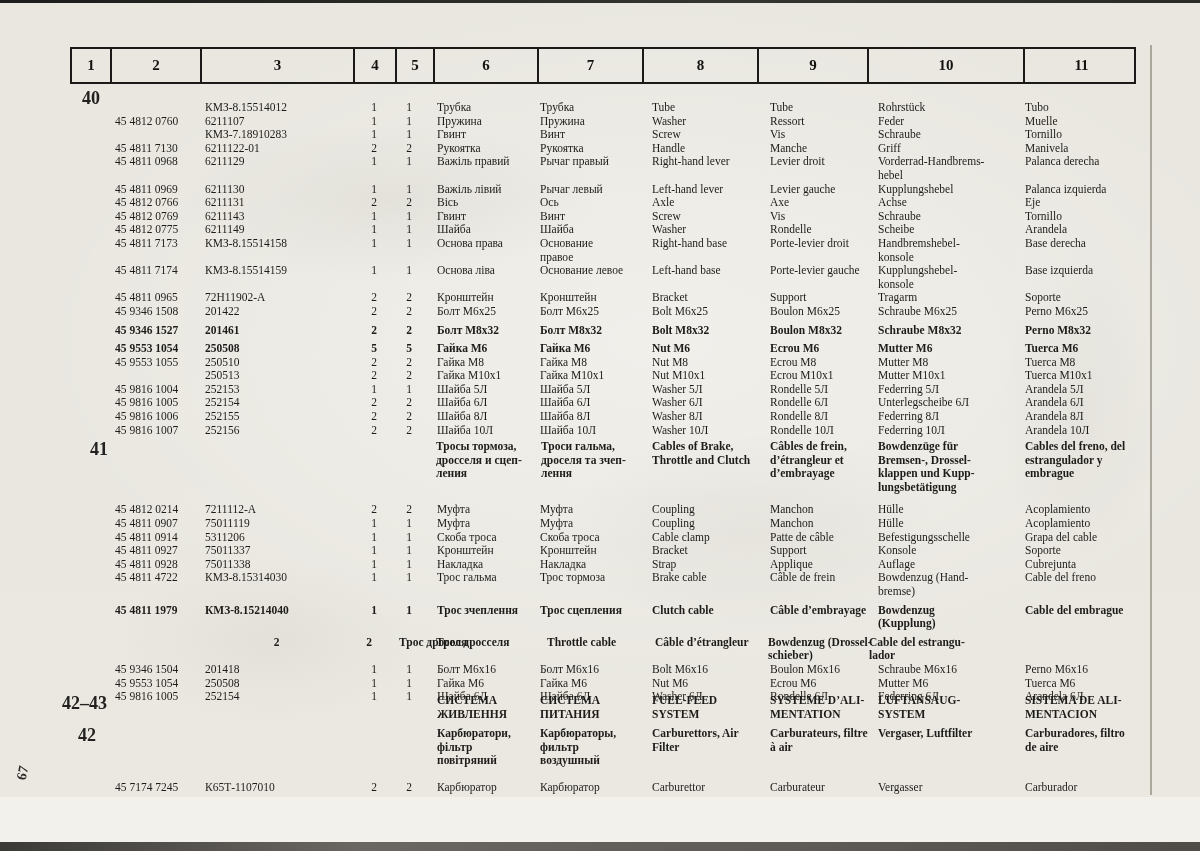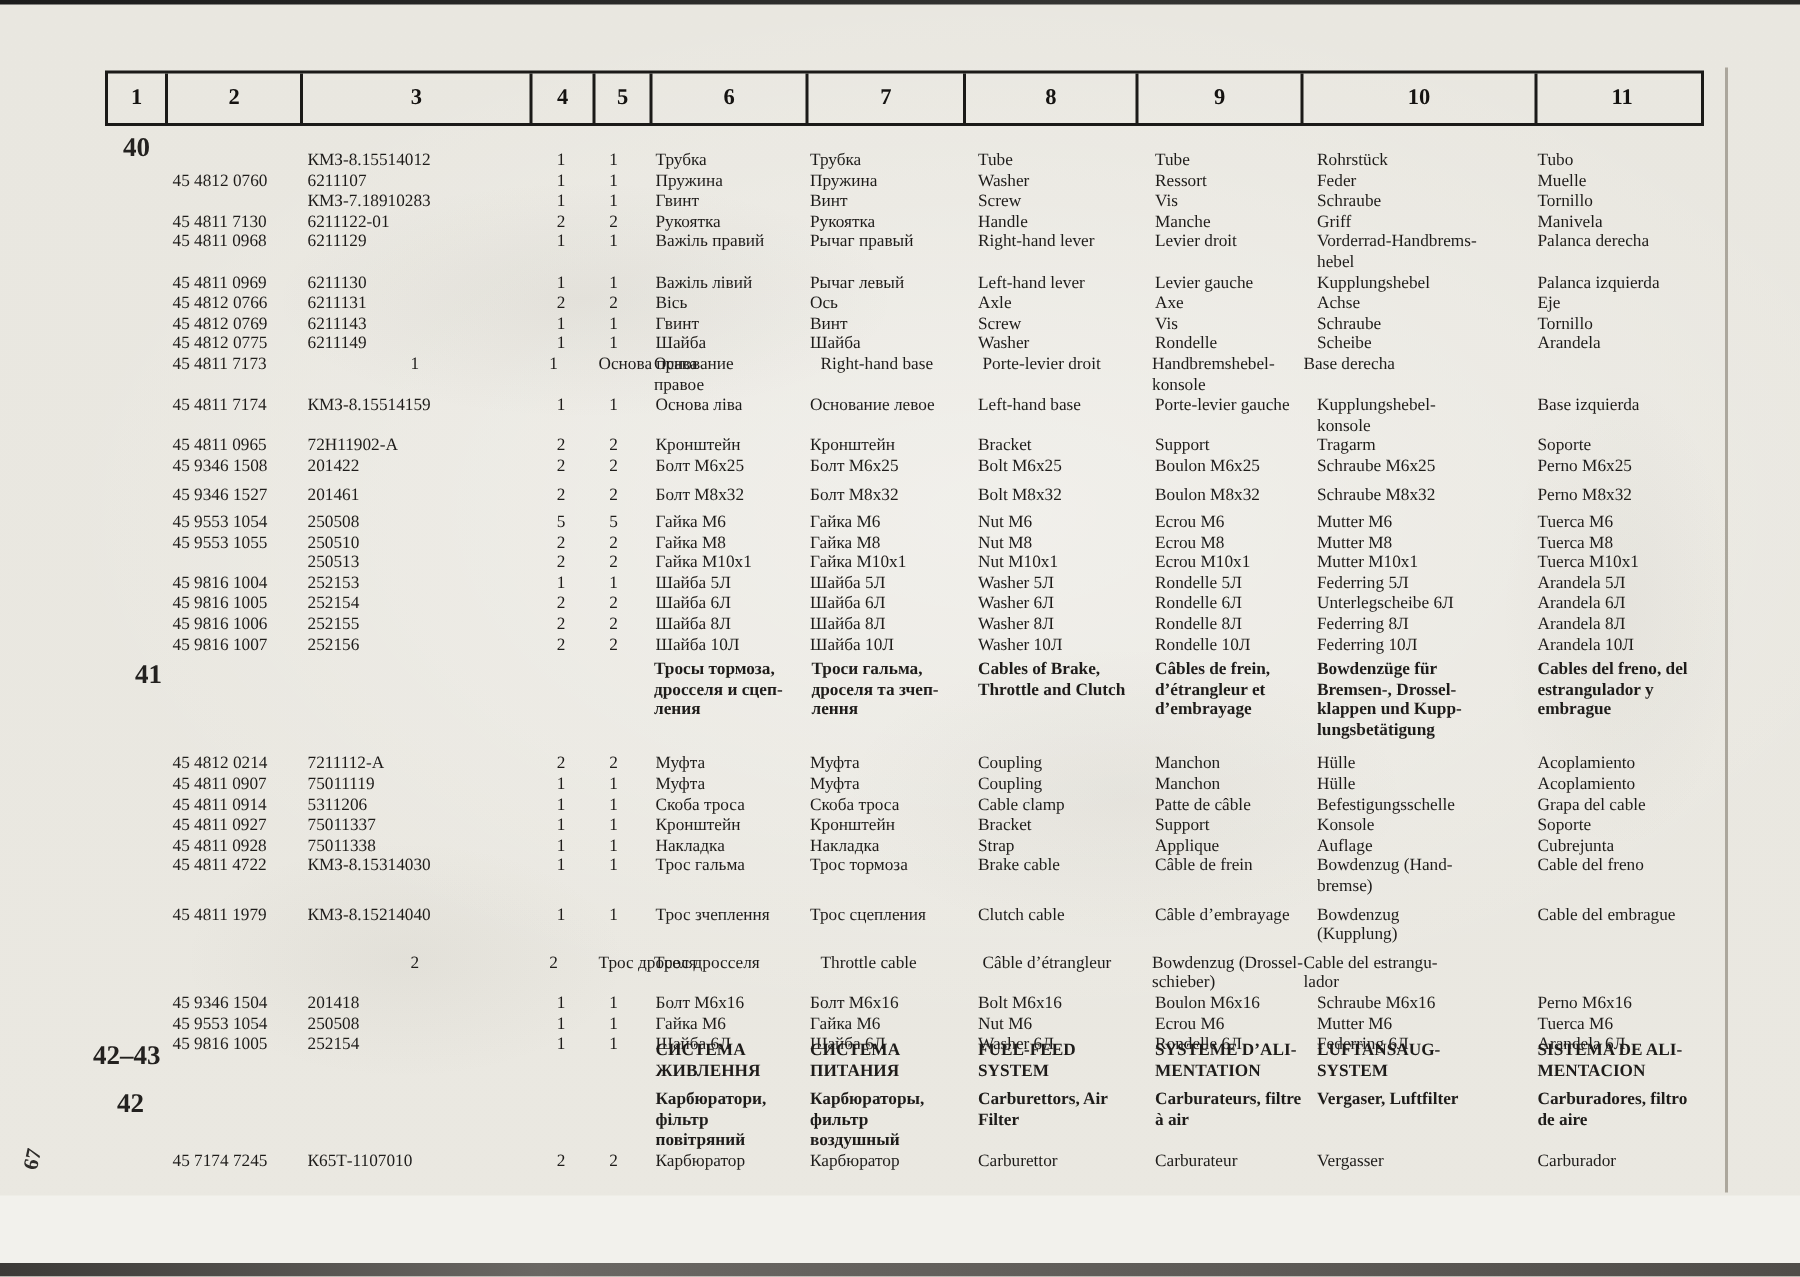--- a/index.html
+++ b/index.html
@@ -49,35 +49,35 @@
   .sec-s41 .sec-label{left:20px;text-align:right;}
   .sec-s42_43 .sec-label{left:-8px;}
   .sec-s42 .sec-label{left:8px;}
 
   .row{
     display:grid;
     grid-template-columns:90px 153px 42px 38px 104px 105px 115px 110px 156px 113px;
     padding-left:40px;
     line-height:13.6px;min-height:13.6px;
   }
-  .row.gap{margin-top:5px;}
+  .row.gap{margin-top:5px;font-weight:bold;}
   .cell{white-space:pre;box-sizing:border-box;}
   .cell.c1{padding-left:5px;}
   .cell.c2{padding-left:5px;}
   .cell.q1{text-align:center;}
   .cell.q2{text-align:center;padding-right:10px;}
   .cell.uk{padding-left:4px;}
   .cell.ru{padding-left:3px;}
   .cell.en{padding-left:10px;}
   .cell.fr{padding-left:13px;}
   .cell.de{padding-left:11px;}
   .cell.es{padding-left:2px;}
   .row.sec-header .cell{font-weight:bold;}
   .sec-s41 .row.sec-header{margin-bottom:9px;}
-  .sec-s42 .row.sec-header{}
+  .sec-s42 .row.sec-header{margin-bottom:13px;}
 
   .footer{position:absolute;left:0;top:848px;width:1028px;height:28px;
     font-family:"Liberation Sans","DejaVu Sans",sans-serif;
     font-size:20px;color:#1b1b1b;letter-spacing:0.2px;}
   .footer span{position:absolute;top:2px;}
   .f-web{left:295px;}
   .f-mail{left:505px;}
   .f-phone{left:728px;}
 
   .page-num-side{
@@ -221,20 +221,21 @@
           <div class="cell q2">1</div>
           <div class="cell uk">Шайба</div>
           <div class="cell ru">Шайба</div>
           <div class="cell en">Washer</div>
           <div class="cell fr">Rondelle</div>
           <div class="cell de">Scheibe</div>
           <div class="cell es">Arandela</div>
         </div>
         <div class="row">
           <div class="cell c1">45 4811 7173</div>
+          <div class="cell c2">КМЗ-8.15514158</div>
           <div class="cell q1">1</div>
           <div class="cell q2">1</div>
           <div class="cell uk">Основа права</div>
           <div class="cell ru">Основание
 правое</div>
           <div class="cell en">Right-hand base</div>
           <div class="cell fr">Porte-levier droit</div>
           <div class="cell de">Handbremshebel-
 konsole</div>
           <div class="cell es">Base derecha</div>

